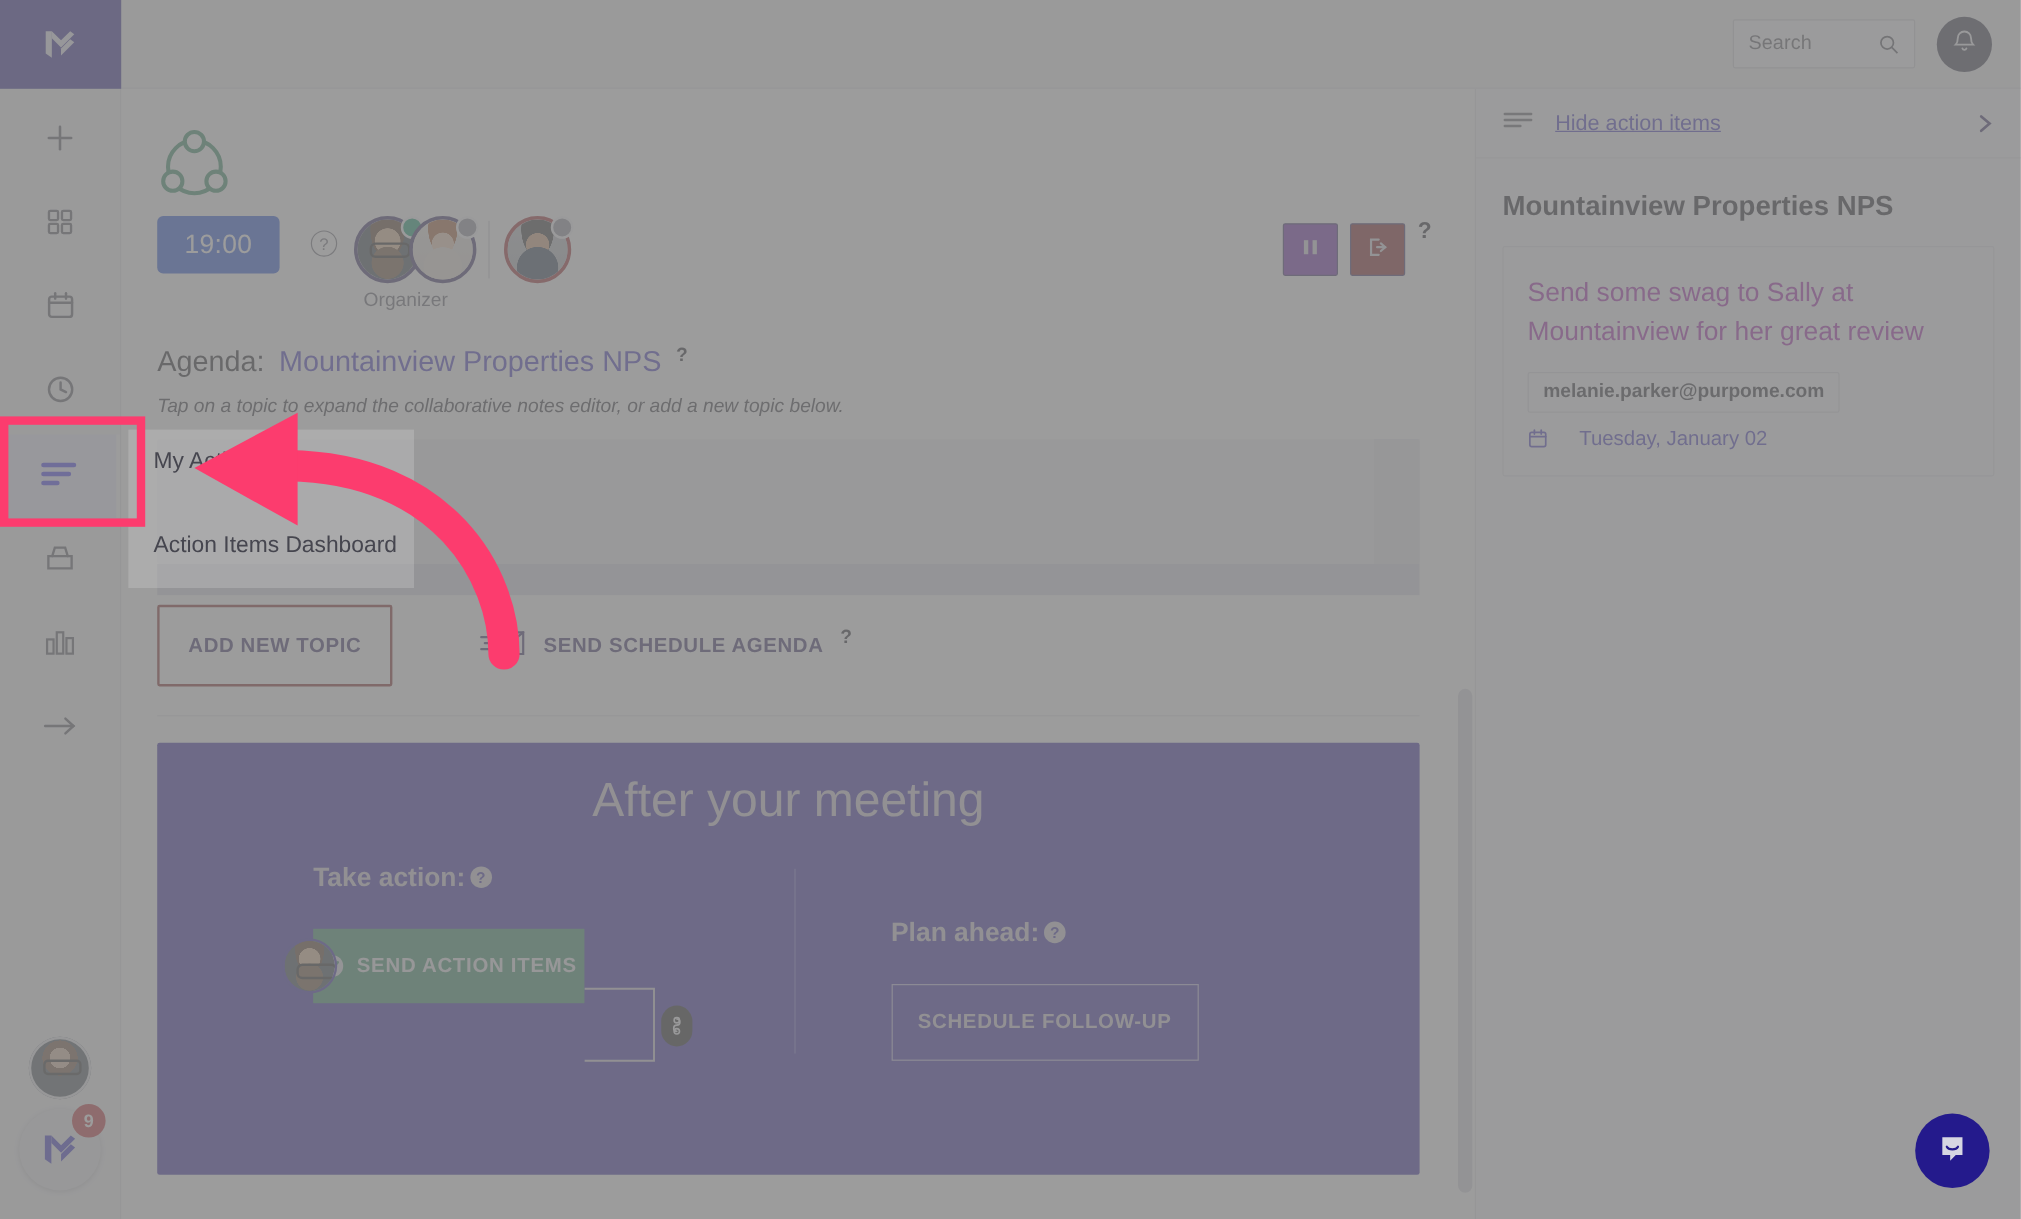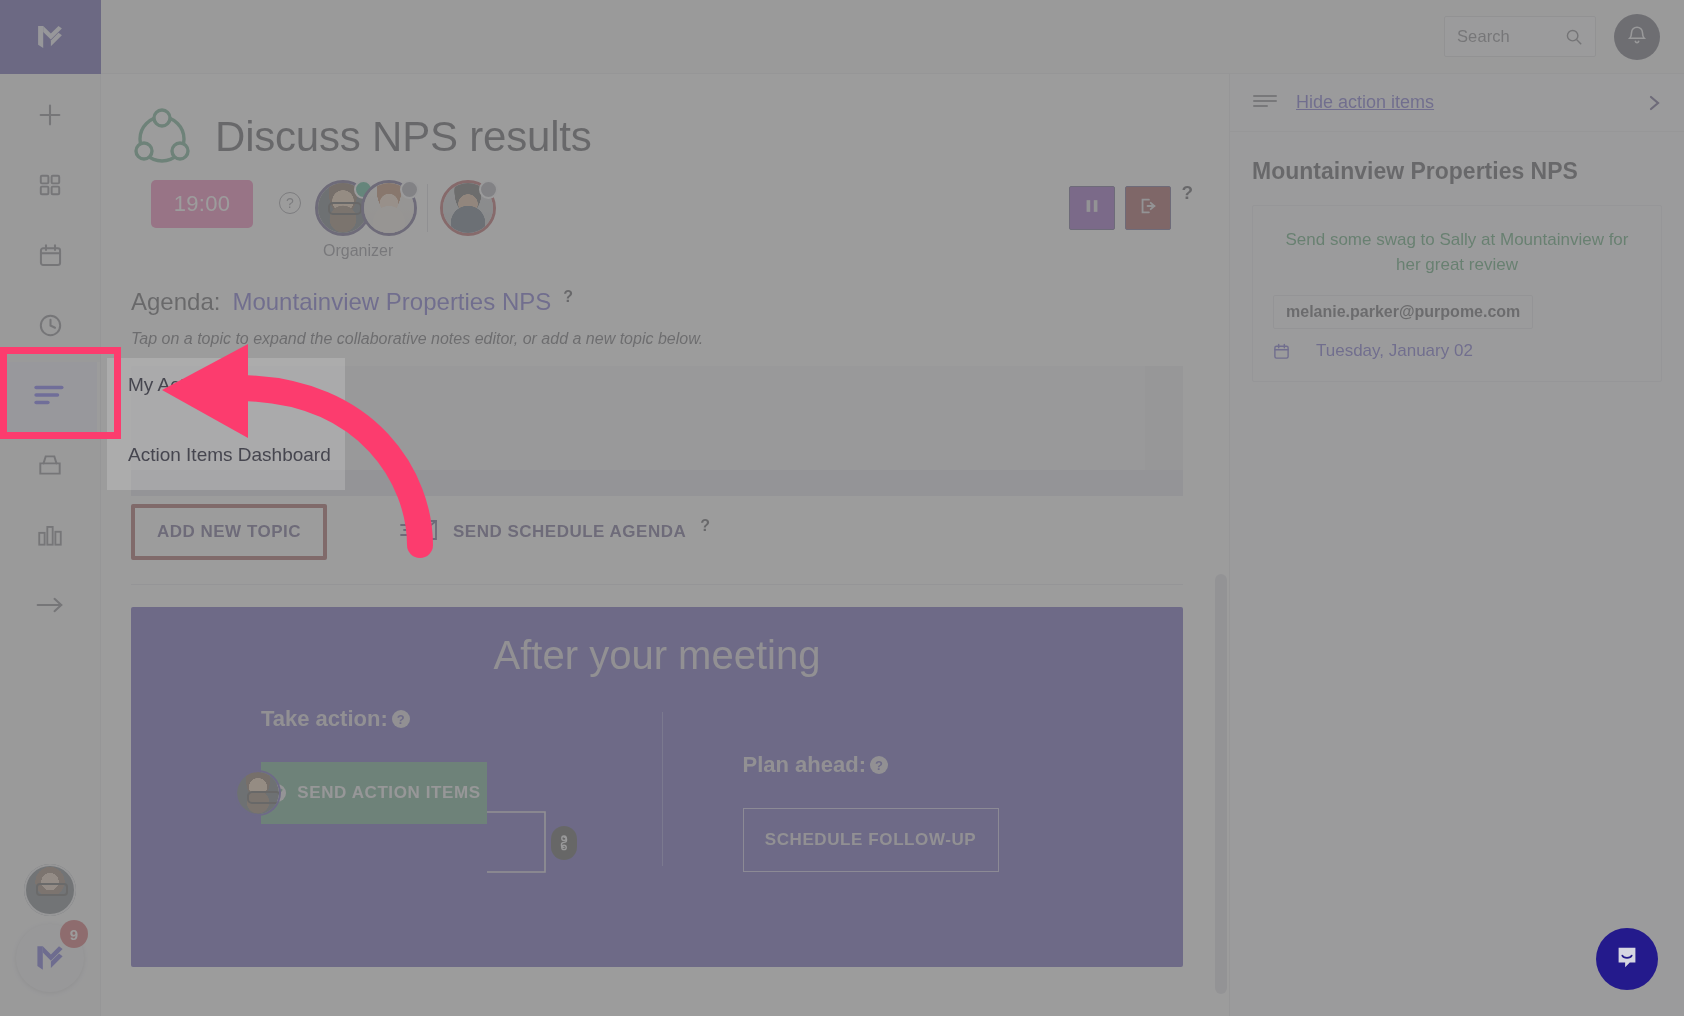--- a/index.html
+++ b/index.html
@@ -109,25 +109,24 @@
   .title-row { display: flex; align-items: center; gap: 22px; margin-top: 10px;}
   .meeting-glyph { width: 62px; height: 62px; flex: 0 0 auto; }
   .meeting-title {
     font-size: 42px; color: #14141e; font-weight: 400; letter-spacing: -.2px;
     font-family: "Liberation Sans", sans-serif;
   }
 
   .meta-row { display: flex; align-items: flex-start; margin-top: 12px; gap: 0; }
   .timer-pill {
     width: 102px; height: 48px; border-radius: 5px;
-    background: #ec4899; color: #fff;
+    background: #1d4ed8; color: #fff;
     display: flex; align-items: center; justify-content: center;
     font-size: 22px; letter-spacing: .3px;
     flex: 0 0 auto;
-    margin-left: 20px;
   }
   .q-ico {
     width: 22px; height: 22px; border-radius: 50%;
     border: 1.6px solid #6d6d78; color: #6d6d78;
     font-size: 14px; display:flex; align-items:center; justify-content:center;
     margin: 12px 0 0 26px; flex: 0 0 auto;
   }
   .avatars { display: flex; align-items: flex-start; margin-left: 14px; position: relative;}
   .av-wrap { position: relative; margin-right: -10px; }
   .av {
@@ -199,22 +198,22 @@
   .topic-card .right-cap{
     position:absolute; right:0; top:0; width:38px; height:104px; background:#e6e6ee;
   }
   .topic-strip {
     position: absolute; left: 0; right: 0; top: 104px; height: 26px;
     background: #dcdce6;
   }
 
   .action-row { margin-top: 8px; display: flex; align-items: center; gap: 72px; }
   .btn-outline {
-    min-width: 196px; height: 56px;
-    border: 4px solid #7f1d1d; border-radius: 2px;
+    min-width: 196px; height: 68px;
+    border: 2px solid #7f1d1d; border-radius: 2px;
     display: flex; align-items: center; justify-content: center;
     font-size: 17px; font-weight: 700; letter-spacing: .5px;
     color: #2d2060; background: transparent;
   }
   .link-btn { display: flex; align-items: center; gap: 14px; }
   .link-btn .lbl { font-size: 17px; font-weight: 700; letter-spacing: .5px; color: #2d2060; }
   .link-q { font-size: 16px; font-weight: 700; color: #14141e; align-self: flex-start; }
 
   .rule { margin-top: 24px; border-top: 1px solid #e0e0e8; }
 
@@ -275,21 +274,21 @@
     height: 58px; display: flex; align-items: center; gap: 18px;
     padding: 0 22px; border-bottom: 1px solid #e6e6ec;
   }
   .rp-hide { font-size: 18px; color: #3c2fbf; text-decoration: underline; }
   .rp-chev { margin-left: auto; width: 16px; height: 20px; }
   .rp-title { font-size: 23px; font-weight: 700; color: #14141e; padding: 26px 22px 0 22px; }
   .rp-card {
     margin: 20px 22px 0 22px; border: 1px solid #e2e2ea; border-radius: 2px;
     padding: 22px 20px 20px 20px; background: #fbfbfd;
   }
-  .rp-card-text { font-size: 17px; color: #15803d; line-height: 1.45; text-align: center; }
+  .rp-card-text { font-size: 22px; color: #a21caf; line-height: 1.45; }
   .rp-chip {
     margin-top: 18px; display: inline-flex; align-items: center;
     border: 1px solid #d9d9e2; border-radius: 2px; padding: 7px 12px;
     font-size: 16px; font-weight: 700; color: #23232c;
   }
   .rp-date { margin-top: 12px; display: flex; align-items: center; gap: 26px; font-size: 17px; color: #3c2fbf; }
   .cal-ico { width: 17px; height: 17px; }
 
   
   .main-scroll {
@@ -457,21 +456,20 @@
 
       <div class="title-row">
         <span class="meeting-glyph">
           <svg viewBox="0 0 62 62" width="62" height="62" fill="none" stroke="#2f8a5f" stroke-width="3.4">
             <circle cx="31" cy="33" r="22"></circle>
             <circle cx="31" cy="12" r="8" fill="#ffffff"></circle>
             <circle cx="13" cy="45" r="8" fill="#ffffff"></circle>
             <circle cx="49" cy="45" r="8" fill="#ffffff"></circle>
           </svg>
         </span>
-        <div class="meeting-title">Discuss NPS results</div>
       </div>
 
       <div class="meta-row">
         <div class="timer-pill">19:00</div>
         <div class="q-ico">?</div>
 
         <div class="avatars">
           <div class="av-wrap">
             <div class="av">
                 <span class="face-a"></span>

